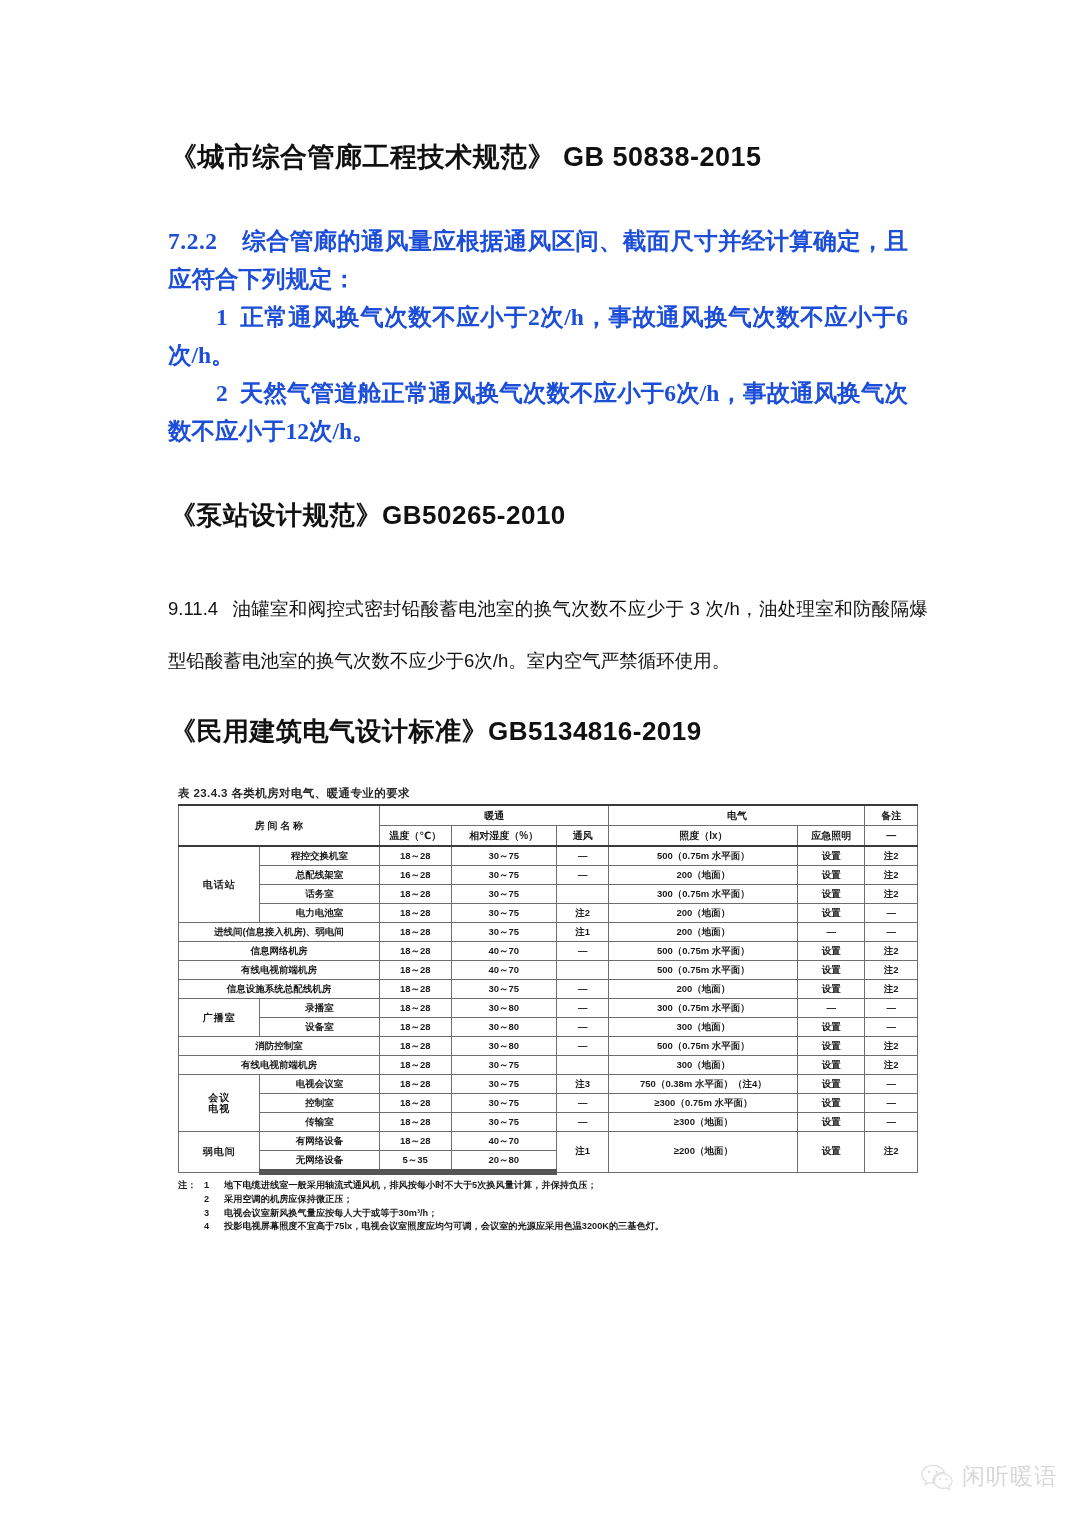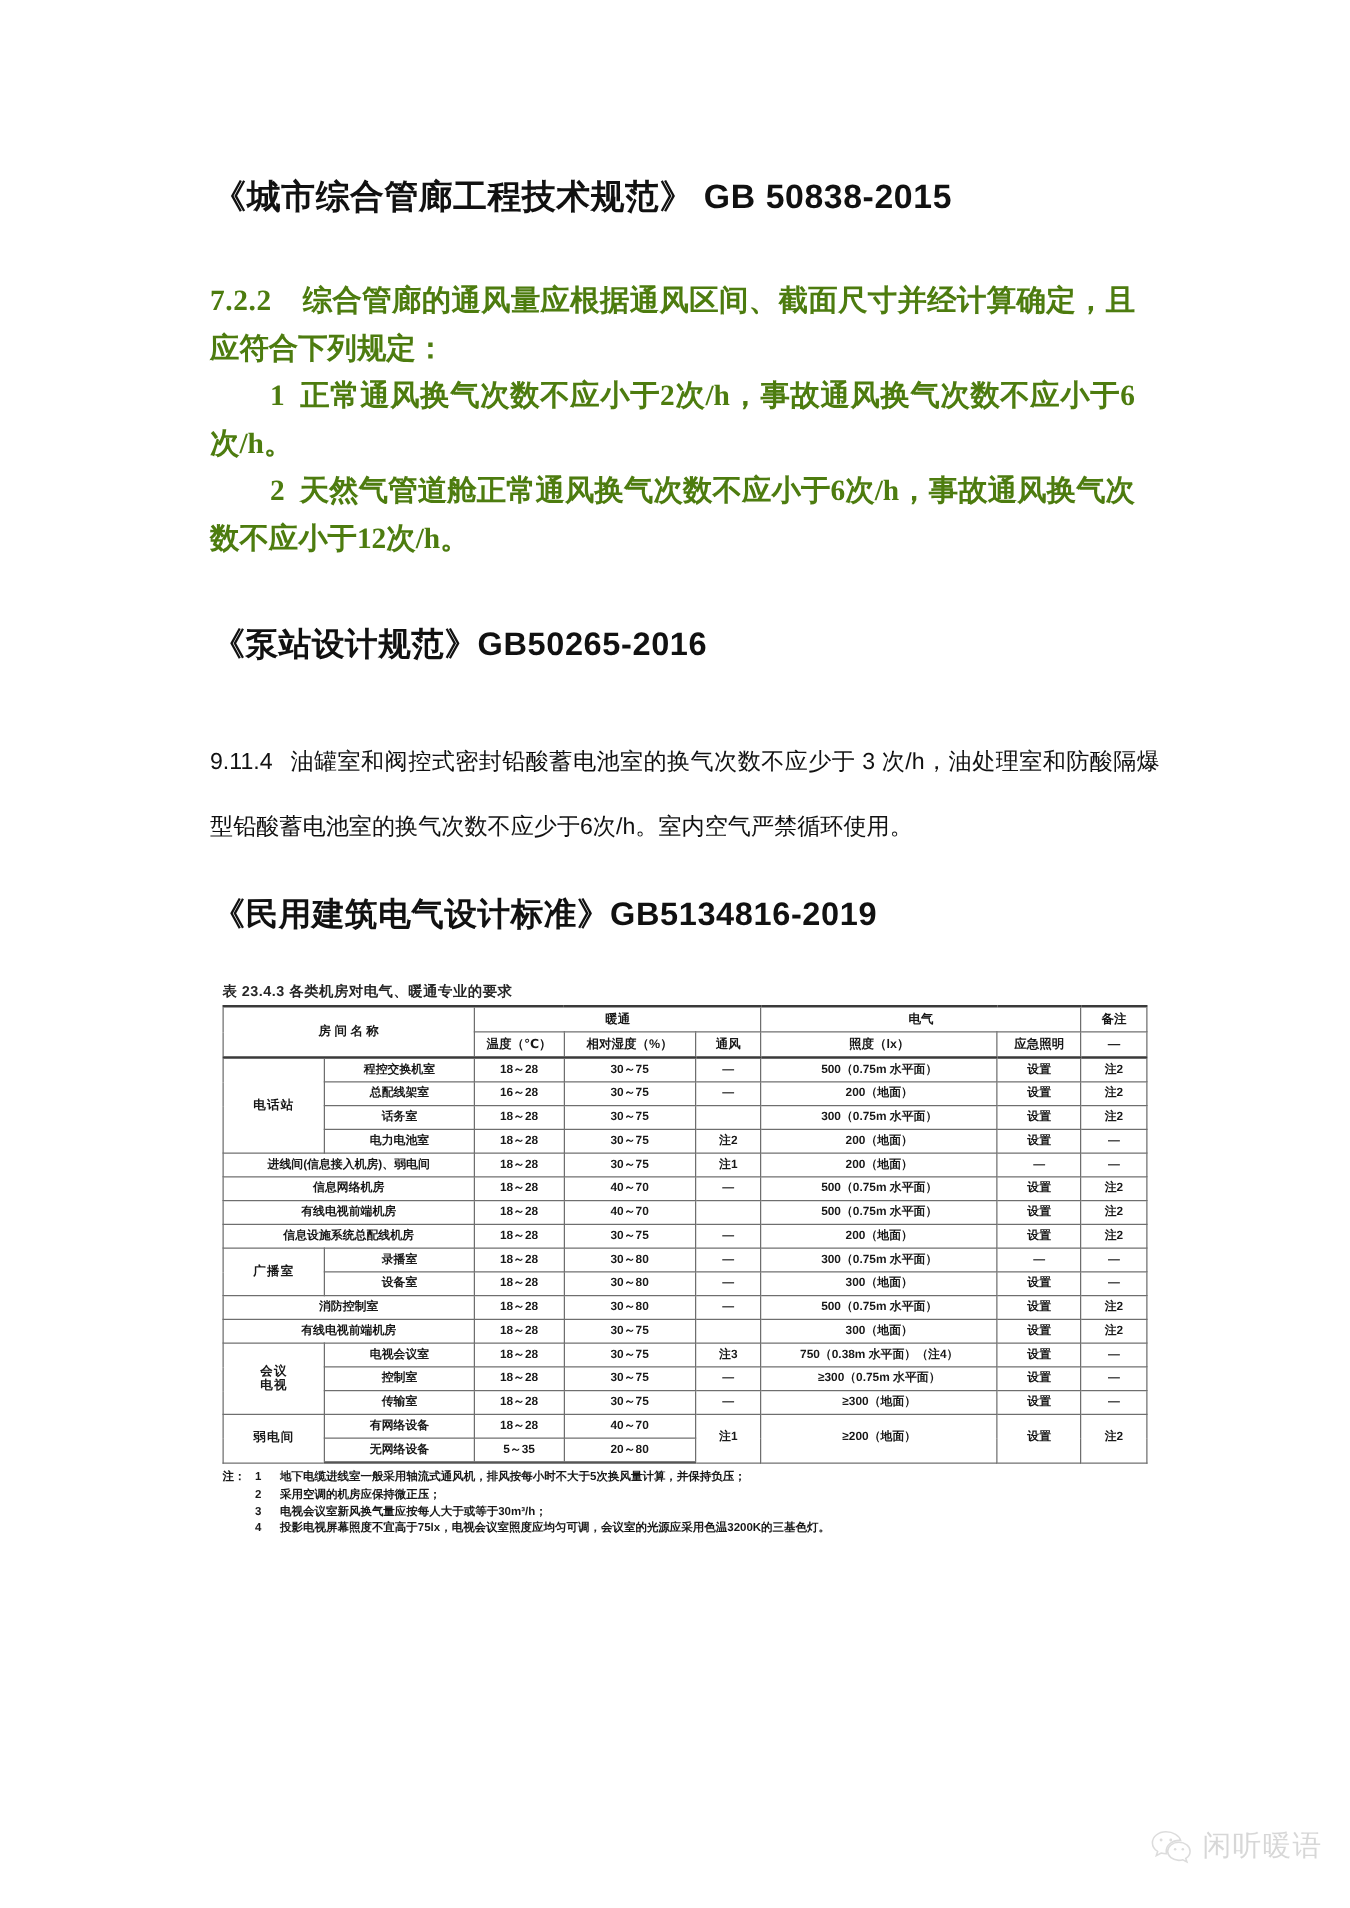--- a/index.html
+++ b/index.html
@@ -41,21 +41,21 @@
 
   
   .clause-block {
     position: absolute;
     left: 168px;
     top: 222px;
     width: 740px;
     font-family: "Liberation Serif", "DejaVu Serif", serif;
     font-size: 23.5px;
     line-height: 38px;
-    color: #4d7c0f;
+    color: #1d4ed8;
     font-weight: 600;
   }
   .clause-block .cl-num {
     font-weight: 700;
     letter-spacing: 0.5px;
   }
   .clause-para {
     margin: 0;
     text-align: justify;
   }
@@ -116,21 +116,21 @@
     line-height: 1.15;
     font-weight: 600;
   }
   table.spec thead th {
     font-weight: 700;
     font-size: 10px;
     height: 17px;
   }
   table.spec tbody td { height: 16px; }
   table.spec .outer-top { border-top: 2px solid #3d3d3d; margin-left: 20px; }
-  table.spec .outer-bottom { border-bottom: 2px solid #0369a1; }
+  table.spec .outer-bottom { border-bottom: 6px solid #0369a1; }
   td.grp {
     font-weight: 700;
     font-size: 10px;
     letter-spacing: 1px;
   }
   td.grp-vert {
     font-weight: 700;
     font-size: 10px;
     line-height: 1.35;
     letter-spacing: 1px;
@@ -190,21 +190,21 @@
       &nbsp;&nbsp;&nbsp;<span>综合管廊的通风量应根据通风区间、截面尺寸并经计算确定，且应符合下列规定：</span>
     </p>
     <p class="clause-para indent">
       <span class="item-no">1</span><span>正常通风换气次数不应小于2次/h，事故通风换气次数不应小于6次/h。</span>
     </p>
     <p class="clause-para indent">
       <span class="item-no">2</span><span>天然气管道舱正常通风换气次数不应小于6次/h，事故通风换气次数不应小于12次/h。</span>
     </p>
   </div>
 
-  <div class="doc-heading" id="heading-2">《泵站设计规范》GB50265-2016</div>
+  <div class="doc-heading" id="heading-2">《泵站设计规范》GB50265-2010</div>
 
   <div class="clause-block2">
     <p>
       <span class="cl-num2">9.11.4</span><span>油罐室和阀控式密封铅酸蓄电池室的换气次数不应少于 3 次/h，油处理室和防酸隔爆型铅酸蓄电池室的换气次数不应少于6次/h。室内空气严禁循环使用。</span>
     </p>
   </div>
 
   <div class="doc-heading" id="heading-3">《民用建筑电气设计标准》GB5134816-2019</div>
 
   <div class="table-scan">

